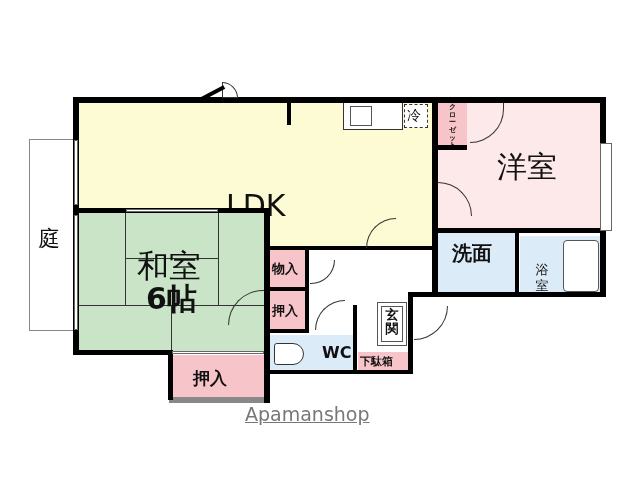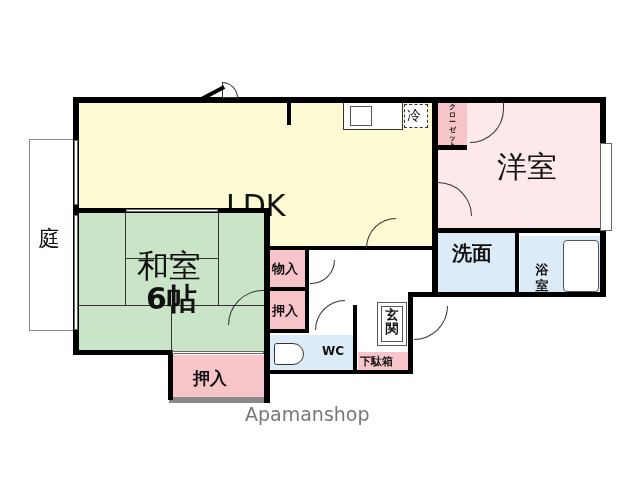--- a/index.html
+++ b/index.html
@@ -46,34 +46,34 @@
 
 <div class="room" style="left:307px;top:250px;width:130px;height:122px;background:#fff;"></div>
 
 <div class="room" style="left:270px;top:250px;width:37px;height:38px;background:#f7c4c9;"></div>
 <div class="lbl" style="left:272px;top:262px;font-size:13px;">物入</div>
 <div class="room" style="left:270px;top:291px;width:37px;height:38px;background:#f7c4c9;"></div>
 <div class="lbl" style="left:272px;top:304px;font-size:13px;">押入</div>
 
 <div class="room" style="left:270px;top:335px;width:85px;height:37px;background:#dcebf8;"></div>
 <div class="abs" style="left:274px;top:343px;width:30px;height:22px;border:1px solid #333;border-radius:3px 12px 12px 3px;background:#fff;"></div>
-<div class="lbl" style="left:322px;top:345px;font-size:12px;">WC</div>
+<div class="lbl" style="left:322px;top:345px;font-size:16px;">WC</div>
 
 <div class="room" style="left:358px;top:352px;width:52px;height:20px;background:#f7c4c9;"></div>
 <div class="lbl" style="left:360px;top:356px;font-size:11px;">下駄箱</div>
 
 <div class="abs" style="left:377px;top:302px;width:30px;height:44px;border:1px solid #555;background:#fff;"></div>
 <div class="abs" style="left:381px;top:306px;width:22px;height:36px;border:1px solid #555;"></div>
 <div class="lbl" style="left:385px;top:308px;font-size:13px;width:14px;word-break:break-all;line-height:1.1;">玄関</div>
 
 <div class="room" style="left:437px;top:232px;width:80px;height:62px;background:#dcebf8;"></div>
 <div class="lbl" style="left:452px;top:243px;font-size:20px;">洗面</div>
 <div class="room" style="left:520px;top:236px;width:82px;height:58px;background:#dcebf8;"></div>
 <div class="abs" style="left:563px;top:240px;width:36px;height:52px;border:1px solid #555;border-radius:4px;background:#fff;"></div>
-<div class="lbl" style="left:535px;top:262px;font-size:13px;width:14px;word-break:break-all;line-height:1.2;font-weight:bold;">浴室</div>
+<div class="lbl" style="left:535px;top:262px;font-size:13px;width:14px;word-break:break-all;line-height:1.2;font-weight:normal;">浴室</div>
 
 <div class="wall" style="left:73px;top:97px;width:533px;height:6px;"></div>
 <div class="wall" style="left:73px;top:97px;width:6px;height:258px;"></div>
 <div class="wall" style="left:600px;top:97px;width:6px;height:200px;"></div>
 <div class="wall" style="left:73px;top:208px;width:196px;height:5px;"></div>
 <div class="wall" style="left:264px;top:208px;width:6px;height:195px;"></div>
 <div class="wall" style="left:73px;top:350px;width:100px;height:5px;"></div>
 <div class="wall" style="left:168px;top:350px;width:5px;height:50px;"></div>
 <div class="wall" style="left:267px;top:246px;width:170px;height:4px;"></div>
 <div class="wall" style="left:432px;top:97px;width:6px;height:200px;"></div>
@@ -98,13 +98,13 @@
 <div class="door" style="left:366px;top:218px;width:30px;height:30px;border-radius:30px 0 0 0;border-right:none;border-bottom:none;"></div>
 <div class="door" style="left:438px;top:182px;width:34px;height:34px;border-radius:0 34px 0 0;border-left:none;border-bottom:none;"></div>
 <div class="door" style="left:470px;top:103px;width:34px;height:40px;border-radius:0 0 34px 0;border-left:none;border-top:none;"></div>
 <div class="door" style="left:310px;top:260px;width:25px;height:24px;border-radius:0 0 24px 0;border-left:none;border-top:none;"></div>
 <div class="door" style="left:315px;top:300px;width:30px;height:30px;border-radius:30px 0 0 0;border-right:none;border-bottom:none;"></div>
 <div class="door" style="left:414px;top:306px;width:34px;height:34px;border-radius:0 0 34px 0;border-left:none;border-top:none;"></div>
 <div class="door" style="left:228px;top:290px;width:36px;height:35px;border-radius:36px 0 0 0;border-right:none;border-bottom:none;"></div>
 <div class="door" style="left:222px;top:82px;width:16px;height:16px;border-radius:0 16px 0 0;"></div>
 <div class="abs" style="left:196px;top:92px;width:30px;height:4px;background:#000;transform:rotate(-28deg);"></div>
 
-<div class="lbl" style="left:245px;top:405px;font-size:19px;font-weight:normal;color:#777;">Apamanshop</div>
+<div class="lbl" style="left:245px;top:405px;font-size:19px;font-weight:normal;color:#777;text-decoration:underline;">Apamanshop</div>
 
 </body></html>

